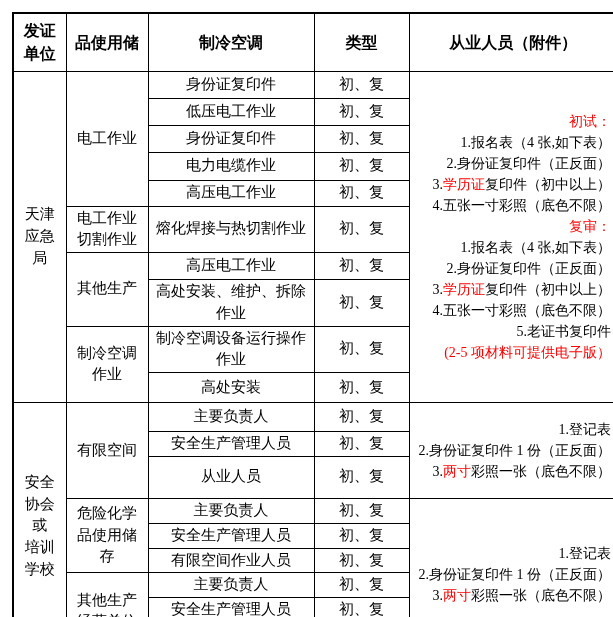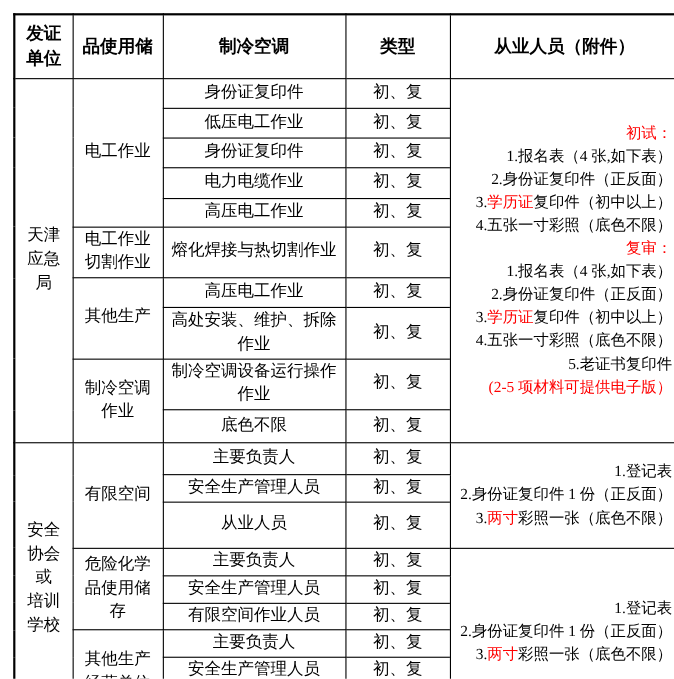--- a/index.html
+++ b/index.html
@@ -131,21 +131,21 @@
         <td>高处安装、维护、拆除作业</td>
         <td>初、复</td>
       </tr>
       <tr style="height:42px">
         <td rowspan="2">制冷空调
 作业</td>
         <td>制冷空调设备运行操作作业</td>
         <td>初、复</td>
       </tr>
       <tr style="height:30px">
-        <td>底色不限</td>
+        <td>高处安装</td>
         <td>初、复</td>
       </tr>
 
       <tr style="height:29px">
         <td rowspan="9">安全
 协会
 或
 培训
 学校</td>
         <td rowspan="3">有限空间</td>

